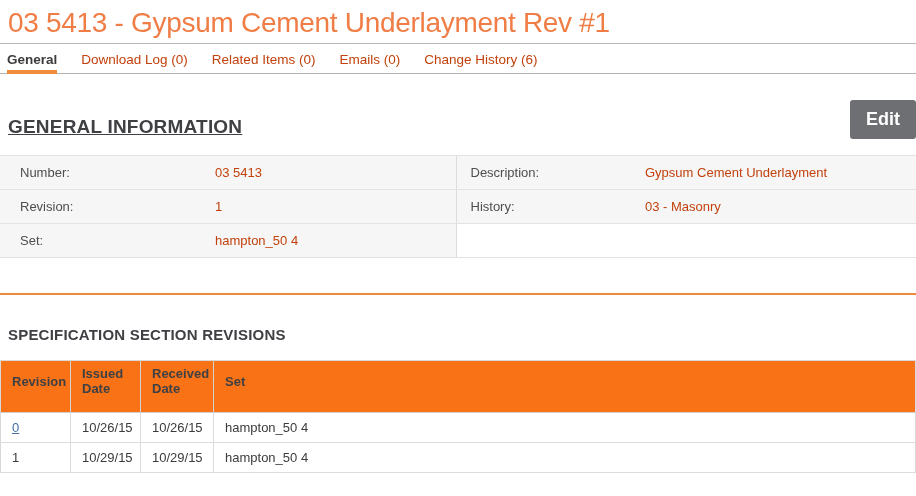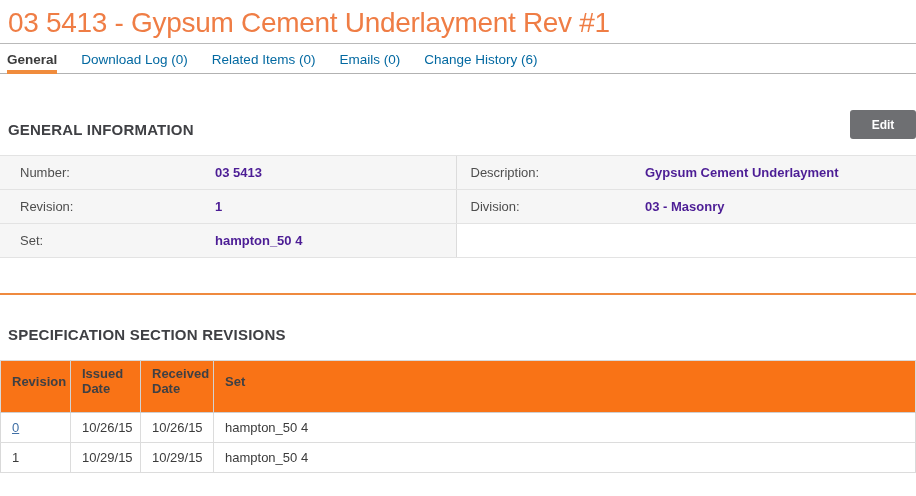--- a/index.html
+++ b/index.html
@@ -20,61 +20,61 @@
   }
 
   .tabs {
     display: flex; align-items: stretch;
     border-top: 1px solid #b9b9b9;
     border-bottom: 1px solid #b2b2b2;
     height: 31px;
     padding-left: 7px;
   }
   .tab {
-    font-size: 13.5px; color: #0369a1;
+    font-size: 13.5px; color: #c2410c;
     padding: 8px 0 0 0; margin-right: 24px;
     cursor: pointer; white-space: nowrap;
   }
   .tab.active {
     font-weight: bold; color: #3b3b3b;
     border-bottom: 4px solid #f08c3d;
     margin-bottom: -1px;
   }
 
   .section-header {
     margin-top: 36px; height: 29px;
     display: flex; justify-content: space-between; align-items: flex-end;
     padding-left: 8px;
   }
   h2.sec-heading {
-    margin: 0 12px 1px 0; font-size: 15px; letter-spacing: 0.2px;
-    color: #3f4044; font-weight: bold;
+    margin: 0 12px 1px 0; font-size: 19px; letter-spacing: 0.2px;
+    color: #3f4044; font-weight: bold; text-decoration: underline;
   }
   .edit-btn {
-    height: 29px; width: 66px;
+    height: 39px; width: 66px;
     background: #6e6f72; color: #fff;
     border: none; border-radius: 3px;
-    font-family: inherit; font-size: 12px; font-weight: 600;
+    font-family: inherit; font-size: 18px; font-weight: 600;
     cursor: pointer;
   }
 
   table.gi-table {
     width: 916px; margin-top: 16px;
     border-collapse: collapse; table-layout: fixed;
     font-size: 13px;
   }
   table.gi-table td {
     background: #f6f6f6;
     border-top: 1px solid #e3e3e3;
     border-bottom: 1px solid #e3e3e3;
     height: 34px; padding: 0 20px;
     vertical-align: middle;
   }
   table.gi-table td.lbl { color: #4e4e4e; }
-  table.gi-table td.val { color: #4c1d95; font-weight: bold; padding-left: 0; }
+  table.gi-table td.val { color: #c2410c; font-weight: normal; padding-left: 0; }
   table.gi-table td.rsep { border-left: 1px solid #dcdcdc; padding-left: 14px; }
   table.gi-table td.blank { background: #fff; }
 
   hr.orange-divider {
     margin: 35px 0 0 0; border: none;
     border-top: 2px solid #ef8a3f;
   }
 
   h2.spec-heading {
     margin: 31px 0 0 0; padding-left: 8px;
@@ -140,21 +140,21 @@
     <tbody>
       <tr>
         <td class="lbl">Number:</td>
         <td class="val">03 5413</td>
         <td class="lbl rsep">Description:</td>
         <td class="val">Gypsum Cement Underlayment</td>
       </tr>
       <tr>
         <td class="lbl">Revision:</td>
         <td class="val">1</td>
-        <td class="lbl rsep">Division:</td>
+        <td class="lbl rsep">History:</td>
         <td class="val">03 - Masonry</td>
       </tr>
       <tr>
         <td class="lbl">Set:</td>
         <td class="val">hampton_50 4</td>
         <td class="lbl rsep blank"></td>
         <td class="val blank"></td>
       </tr>
     </tbody>
   </table>

